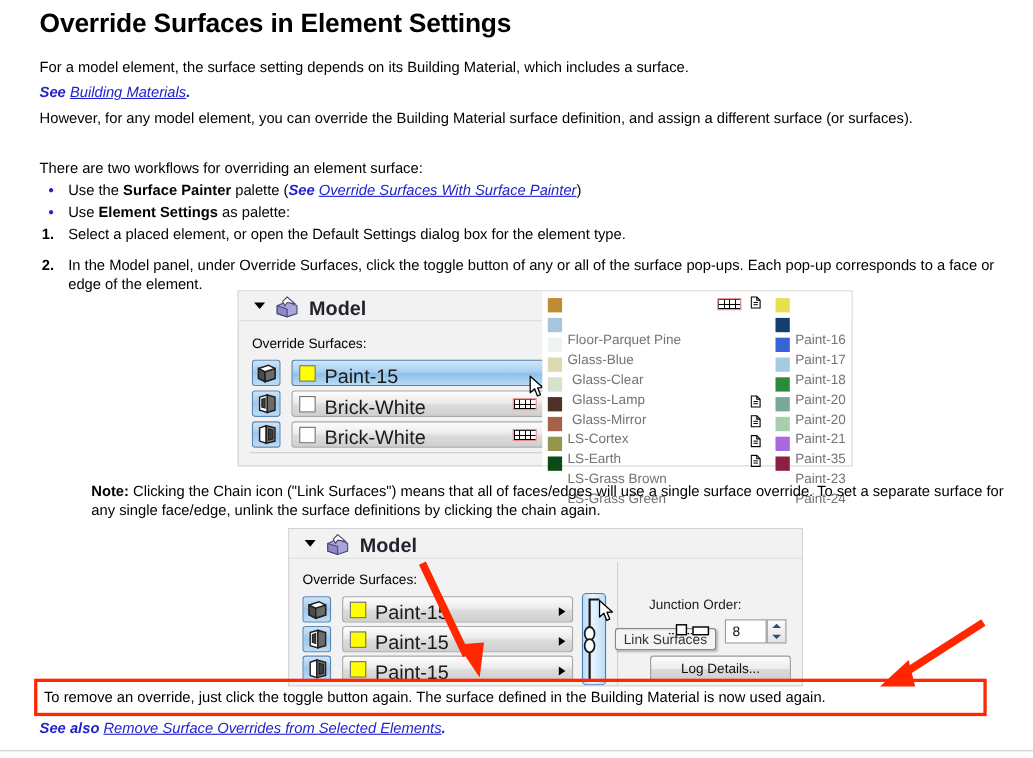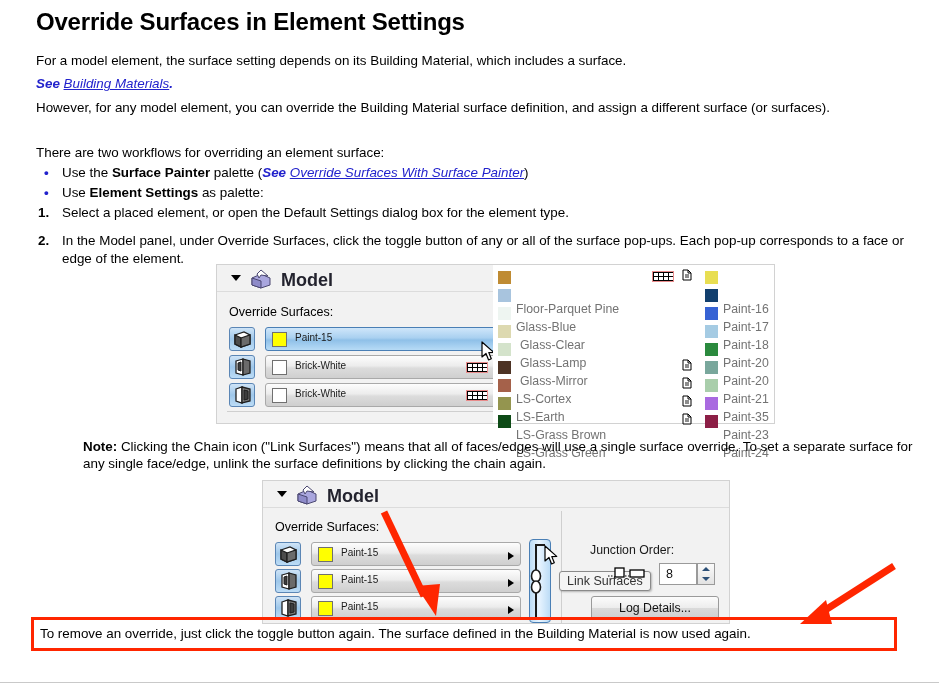--- a/index.html
+++ b/index.html
@@ -75,21 +75,21 @@
     background:linear-gradient(to bottom,#fdfdfd 0%,#ececec 45%,#dcdcdc 55%,#cfcfcf 100%);
   }
   .popbtn.sel{
     border:1px solid #4a7fb5;
     background:linear-gradient(to bottom,#cfe6fa 0%,#a9d0f0 45%,#8fc0e8 55%,#b7dbf6 100%);
   }
   .sw{
     position:absolute;left:6px;top:4px;width:15px;height:15px;
     border:1px solid #707070;box-sizing:border-box;background:#ffffff;
   }
-  .pname{position:absolute;left:29px;top:4px;font-size:10px;color:#1a1a1a;}
+  .pname{position:absolute;left:29px;top:4px;font-size:18px;color:#1a1a1a;}
   .arrw{
     position:absolute;right:6px;top:9px;width:0;height:0;
     border-top:4px solid transparent;border-bottom:4px solid transparent;
     border-left:6px solid #000;
   }
 
   
   .popuplist{position:absolute;background:#ffffff;}
   .pl-row{position:absolute;height:18px;}
   .pl-sw{position:absolute;left:0;top:2px;width:13px;height:13px;box-sizing:border-box;}
@@ -472,16 +472,19 @@
   </svg>
 
   <svg class="arrow-svg" style="left:790px;top:562px;width:110px;height:70px;" viewBox="0 0 110 70">
     <line x1="104" y1="4" x2="26" y2="54" stroke="#ff2600" stroke-width="7"></line>
     <polygon points="36,38 10,62 42,62" fill="#ff2600"></polygon>
   </svg>
 
   <div class="redbox" style="left:31px;top:617px;width:866px;height:34px;"></div>
   <div class="para" style="left:40px;top:626px;font-size:13.4px;">To remove an override, just click the toggle button again. The surface defined in the Building Material is now used again.</div>
 
+  <div class="para" style="top:654px;">
+    <span class="see-ital">See also </span><a class="lnk" href="#">Remove Surface Overrides from Selected Elements</a><span class="see-ital">.</span>
+  </div>
 
   <div class="bottomrule" style="top:682px;width:939px;"></div>
 
 </div>
 
 </body></html>

